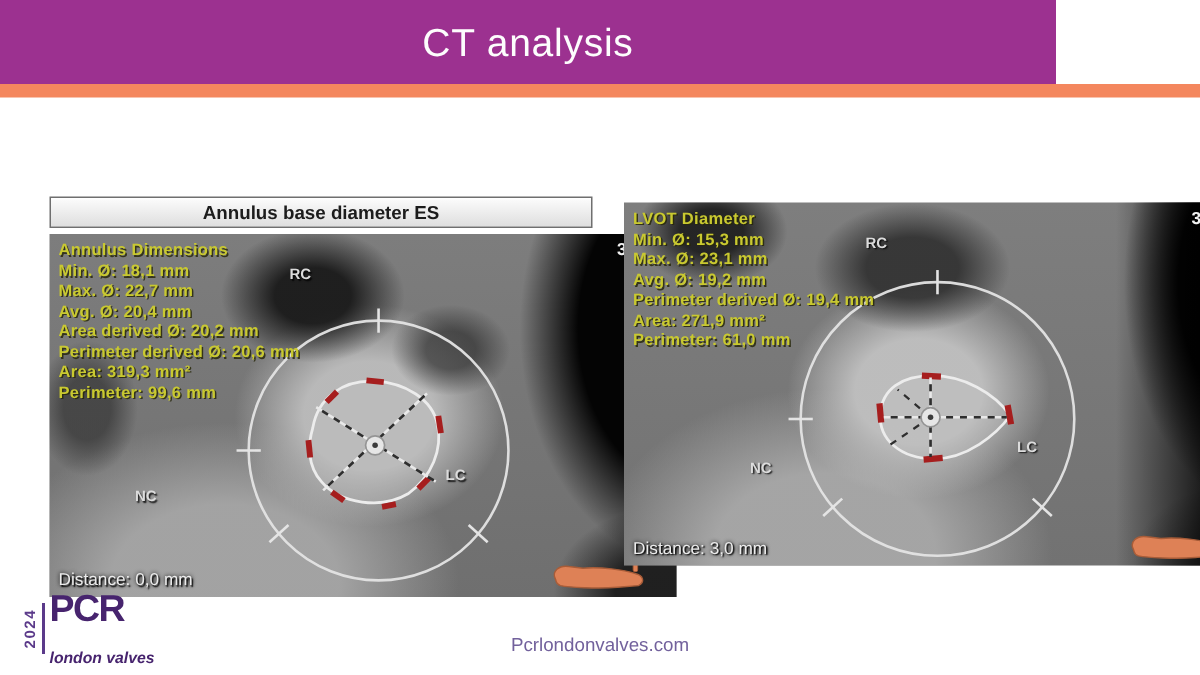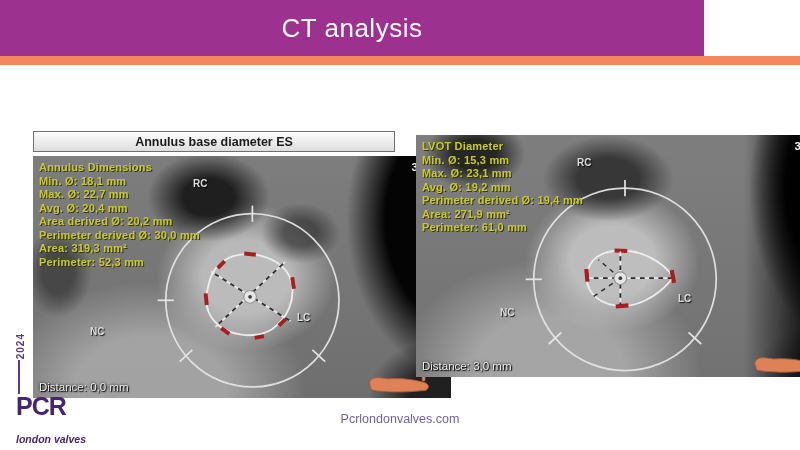--- a/index.html
+++ b/index.html
@@ -66,31 +66,31 @@
   .distance{
     position:absolute;bottom:5px;left:6px;color:#ececec;font-size:11.5px;
     text-shadow:0 0 3px #000,1px 1px 1px #000;
   }
   .cusp{
     position:absolute;color:#dcdcdc;font-size:10px;font-weight:bold;
     text-shadow:1px 1px 1px rgba(0,0,0,0.85);
   }
 
   
-  .logo{position:absolute;left:16px;bottom:6px;display:flex;flex-direction:column;}
+  .logo{position:absolute;left:16px;bottom:6px;display:flex;align-items:center;}
   .logo-year{
     writing-mode:vertical-rl;transform:rotate(180deg);
     font-size:10px;font-weight:bold;color:#5b3a8a;letter-spacing:1px;line-height:1;
   }
   .logo-divider{width:2px;height:34px;background:#5b3a8a;margin:0 3px 0 2px;}
   .logo-text{display:flex;flex-direction:column;line-height:1;}
   .logo-brand{font-size:25px;font-weight:bold;color:#47246e;letter-spacing:-1px;}
   .logo-sub{font-size:10.5px;font-style:italic;font-weight:bold;color:#47246e;margin-top:15px;}
   .website{
-    position:absolute;bottom:24px;left:0;width:800px;text-align:center;
+    position:absolute;bottom:13px;left:0;width:800px;text-align:center;
     color:#72619c;font-size:12.5px;
   }
 </style>
 </head>
 <body>
 
 <div class="header">
   <div class="title">CT analysis</div>
 </div>
 <div class="accent-bar"></div>
@@ -135,23 +135,23 @@
         <rect x="49" y="-2" width="2.6" height="9" rx="1" fill="#de8156" stroke="#a85c38" stroke-width="0.5"></rect>
       </g>
     </svg>
 
     <div class="meas-block">
       <div class="meas-line">Annulus Dimensions</div>
       <div class="meas-line">Min. Ø: 18,1 mm</div>
       <div class="meas-line">Max. Ø: 22,7 mm</div>
       <div class="meas-line">Avg. Ø: 20,4 mm</div>
       <div class="meas-line">Area derived Ø: 20,2 mm</div>
-      <div class="meas-line">Perimeter derived Ø: 30,0 mm</div>
+      <div class="meas-line">Perimeter derived Ø: 20,6 mm</div>
       <div class="meas-line">Area: 319,3 mm²</div>
-      <div class="meas-line">Perimeter: 52,3 mm</div>
+      <div class="meas-line">Perimeter: 99,6 mm</div>
     </div>
 
     <div class="zoom-badge">30,0%</div>
     <div class="cusp" style="left:160px;top:22px;">RC</div>
     <div class="cusp" style="left:57px;top:170px;">NC</div>
     <div class="cusp" style="left:264px;top:156px;">LC</div>
     <div class="distance">Distance: 0,0 mm</div>
   </div>
 </div>
 

